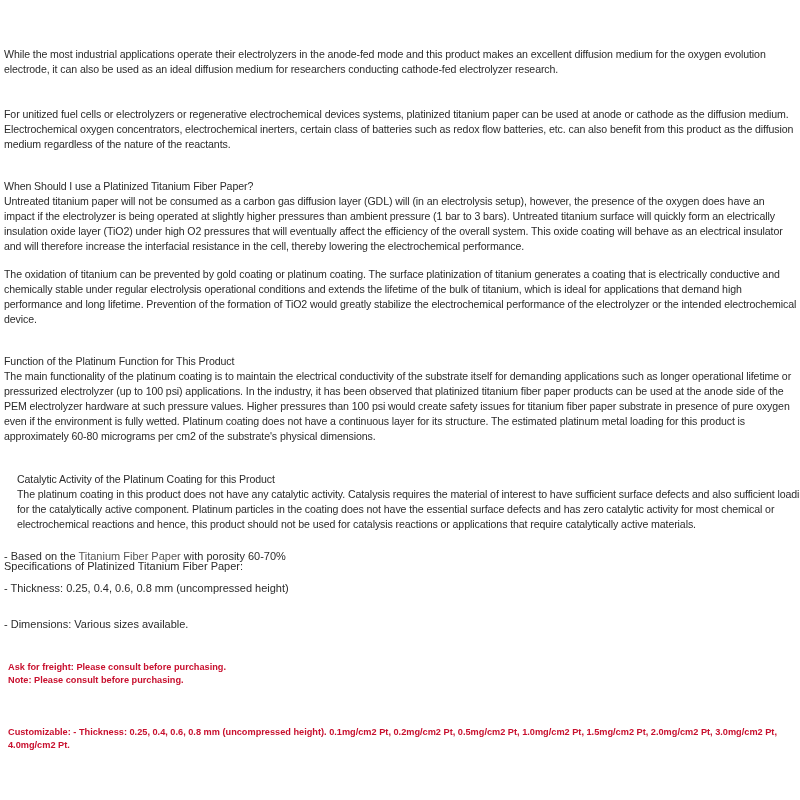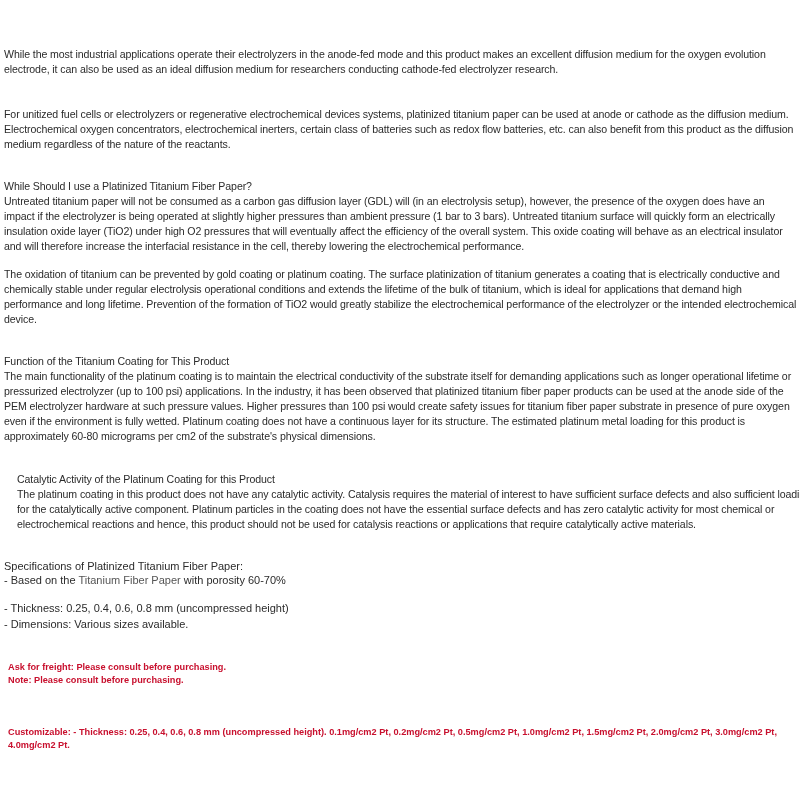--- a/index.html
+++ b/index.html
@@ -61,45 +61,45 @@
 
   <p class="para" style="top:47px;">
     <span>While the most industrial applications operate their electrolyzers in the anode-fed mode and this product makes an excellent diffusion medium for the oxygen evolution electrode, it can also be used as an ideal diffusion medium for researchers conducting cathode-fed electrolyzer research.</span>
   </p>
 
   <p class="para" style="top:107px;">
     <span>For unitized fuel cells or electrolyzers or regenerative electrochemical devices systems, platinized titanium paper can be used at anode or cathode as the diffusion medium. Electrochemical oxygen concentrators, electrochemical inerters, certain class of batteries such as redox flow batteries, etc. can also benefit from this product as the diffusion medium regardless of the nature of the reactants.</span>
   </p>
 
   <p class="para" style="top:179px;">
-    <span class="heading">While Should I use a Platinized Titanium Fiber Paper?</span>
+    <span class="heading">When Should I use a Platinized Titanium Fiber Paper?</span>
     <span>Untreated titanium paper will not be consumed as a carbon gas diffusion layer (GDL) will (in an electrolysis setup), however, the presence of the oxygen does have an impact if the electrolyzer is being operated at slightly higher pressures than ambient pressure (1 bar to 3 bars). Untreated titanium surface will quickly form an electrically insulation oxide layer (TiO2) under high O2 pressures that will eventually affect the efficiency of the overall system. This oxide coating will behave as an electrical insulator and will therefore increase the interfacial resistance in the cell, thereby lowering the electrochemical performance.</span>
   </p>
 
   <p class="para" style="top:267px;">
     <span>The oxidation of titanium can be prevented by gold coating or platinum coating. The surface platinization of titanium generates a coating that is electrically conductive and chemically stable under regular electrolysis operational conditions and extends the lifetime of the bulk of titanium, which is ideal for applications that demand high performance and long lifetime. Prevention of the formation of TiO2 would greatly stabilize the electrochemical performance of the electrolyzer or the intended electrochemical device.</span>
   </p>
 
   <p class="para" style="top:354px;">
-    <span class="heading">Function of the Titanium Coating for This Product</span>
+    <span class="heading">Function of the Platinum Function for This Product</span>
     <span>The main functionality of the platinum coating is to maintain the electrical conductivity of the substrate itself for demanding applications such as longer operational lifetime or pressurized electrolyzer (up to 100 psi) applications. In the industry, it has been observed that platinized titanium fiber paper products can be used at the anode side of the PEM electrolyzer hardware at such pressure values. Higher pressures than 100 psi would create safety issues for titanium fiber paper substrate in presence of pure oxygen even if the environment is fully wetted. Platinum coating does not have a continuous layer for its structure. The estimated platinum metal loading for this product is approximately 60-80 micrograms per cm2 of the substrate's physical dimensions.</span>
   </p>
 
   <p class="para" style="top:472px;margin-left:13px;">
     <span class="heading">Catalytic Activity of the Platinum Coating for this Product</span>
     <span>The platinum coating in this product does not have any catalytic activity. Catalysis requires the material of interest to have sufficient surface defects and also sufficient loading for the catalytically active component. Platinum particles in the coating does not have the essential surface defects and has zero catalytic activity for most chemical or electrochemical reactions and hence, this product should not be used for catalysis reactions or applications that require catalytically active materials.</span>
   </p>
 
   <p class="spec-line" style="top:558px;">Specifications of Platinized Titanium Fiber Paper:</p>
 
-  <p class="spec-line" style="top:572px;">
+  <p class="spec-line" style="top:548px;">
     <span>- Based on the </span><span class="spec-link">Titanium Fiber Paper</span><span> with porosity 60-70%</span>
   </p>
 
-  <p class="spec-line" style="top:600px;text-align:right;">- Thickness: 0.25, 0.4, 0.6, 0.8 mm (uncompressed height)</p>
+  <p class="spec-line" style="top:580px;text-align:right;">- Thickness: 0.25, 0.4, 0.6, 0.8 mm (uncompressed height)</p>
 
   <p class="spec-line" style="top:616px;">- Dimensions: Various sizes available.</p>
 
   <p class="red" style="top:657px;">Ask for freight: Please consult before purchasing.</p>
 
   <p class="red" style="top:670px;">Note: Please consult before purchasing.</p>
 
   <p class="red" style="top:722px;">Customizable: - Thickness: 0.25, 0.4, 0.6, 0.8 mm (uncompressed height). 0.1mg/cm2 Pt, 0.2mg/cm2 Pt, 0.5mg/cm2 Pt, 1.0mg/cm2 Pt, 1.5mg/cm2 Pt, 2.0mg/cm2 Pt, 3.0mg/cm2 Pt, 4.0mg/cm2 Pt.</p>
 
 </div>

